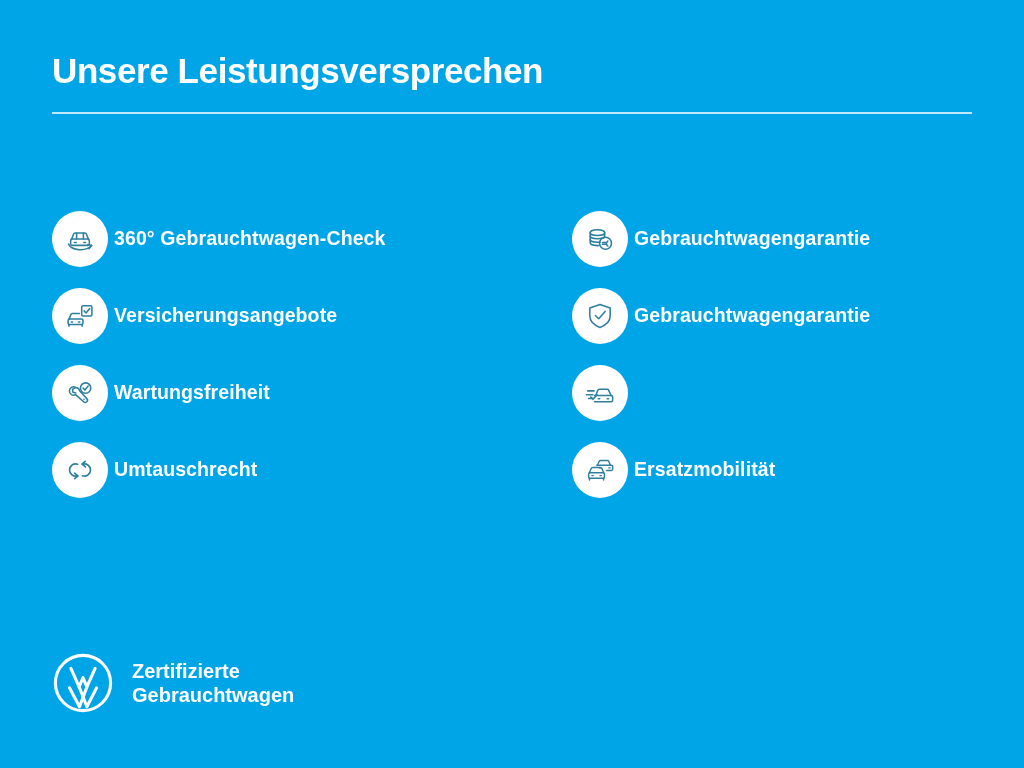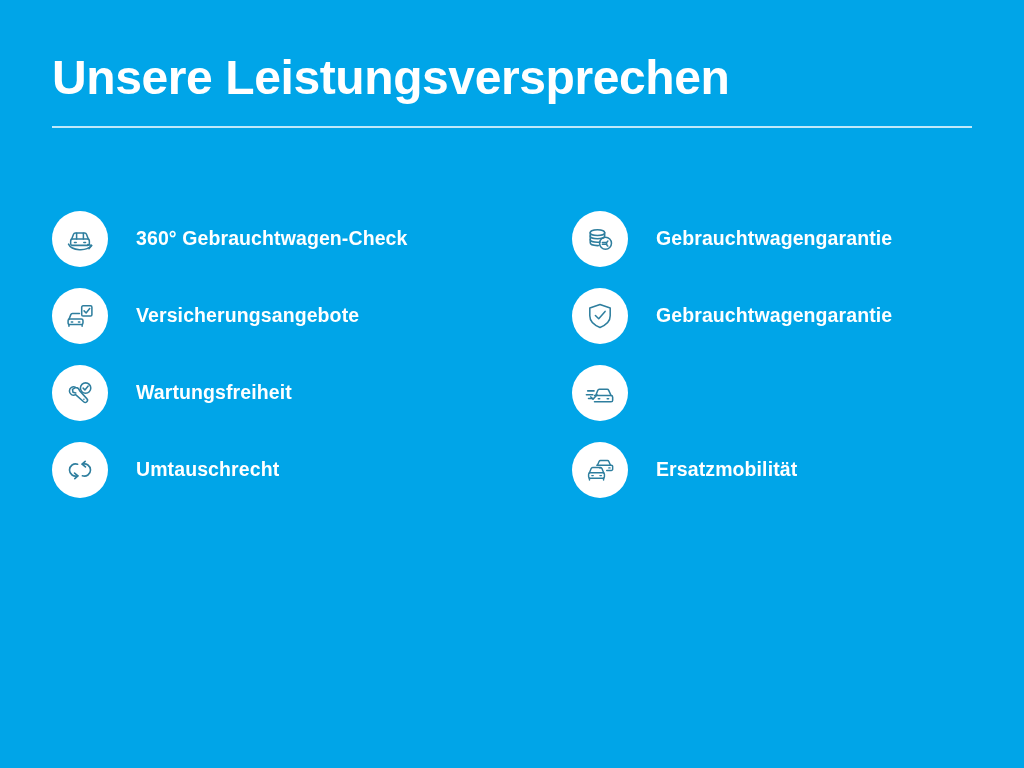--- a/index.html
+++ b/index.html
@@ -25,21 +25,21 @@
 
   
   .header {
     position: absolute;
     left: 52px;
     top: 52px;
     width: 920px;
   }
 
   .page-title {
-    font-size: 48px;
+    font-size: 35px;
     font-weight: bold;
     letter-spacing: -0.4px;
     line-height: 1.08;
     color: #ffffff;
     white-space: nowrap;
   }
 
   .title-rule {
     margin-top: 22px;
     width: 920px;
@@ -54,21 +54,21 @@
     top: 200px;
     width: 920px;
     display: grid;
     grid-template-columns: 520px 400px;
     grid-auto-rows: 77px;
   }
 
   .promise-item {
     display: flex;
     align-items: center;
-    gap: 28px;
+    gap: 6px;
   }
 
   .promise-badge {
     width: 56px;
     height: 56px;
     min-width: 56px;
     border-radius: 50%;
     background: #ffffff;
     display: flex;
     align-items: center;
@@ -239,14 +239,29 @@
           <line x1="20" y1="26.6" x2="21.6" y2="26.6"></line>
           <line x1="7.6" y1="29.8" x2="7.6" y2="31.8"></line>
           <line x1="24.2" y1="29.8" x2="24.2" y2="31.8"></line>
         </svg>
       </div>
       <div class="promise-label">Ersatzmobilität</div>
     </div>
 
   </div>
 
+  <div class="brand">
+    <div class="brand-logo">
+      <svg viewBox="0 0 64 64" fill="none" stroke="#ffffff" stroke-width="3.2" stroke-linecap="round" stroke-linejoin="round">
+        <circle cx="32" cy="32" r="28.5"></circle>
+        <path d="M19.5 17 L28 36 L32 26.5 L36 36 L44.5 17"></path>
+        <path d="M28 36 L32.2 46.5 L36 36"></path>
+        <path d="M32.2 46.5 L36 56.5 L46 37"></path>
+        <path d="M32.2 46.5 L28.4 56.5 L18 37"></path>
+      </svg>
+    </div>
+    <div class="brand-text">
+      <span>Zertifizierte</span>
+      <span>Gebrauchtwagen</span>
+    </div>
+  </div>
 
 </div>
 
 </body></html>

